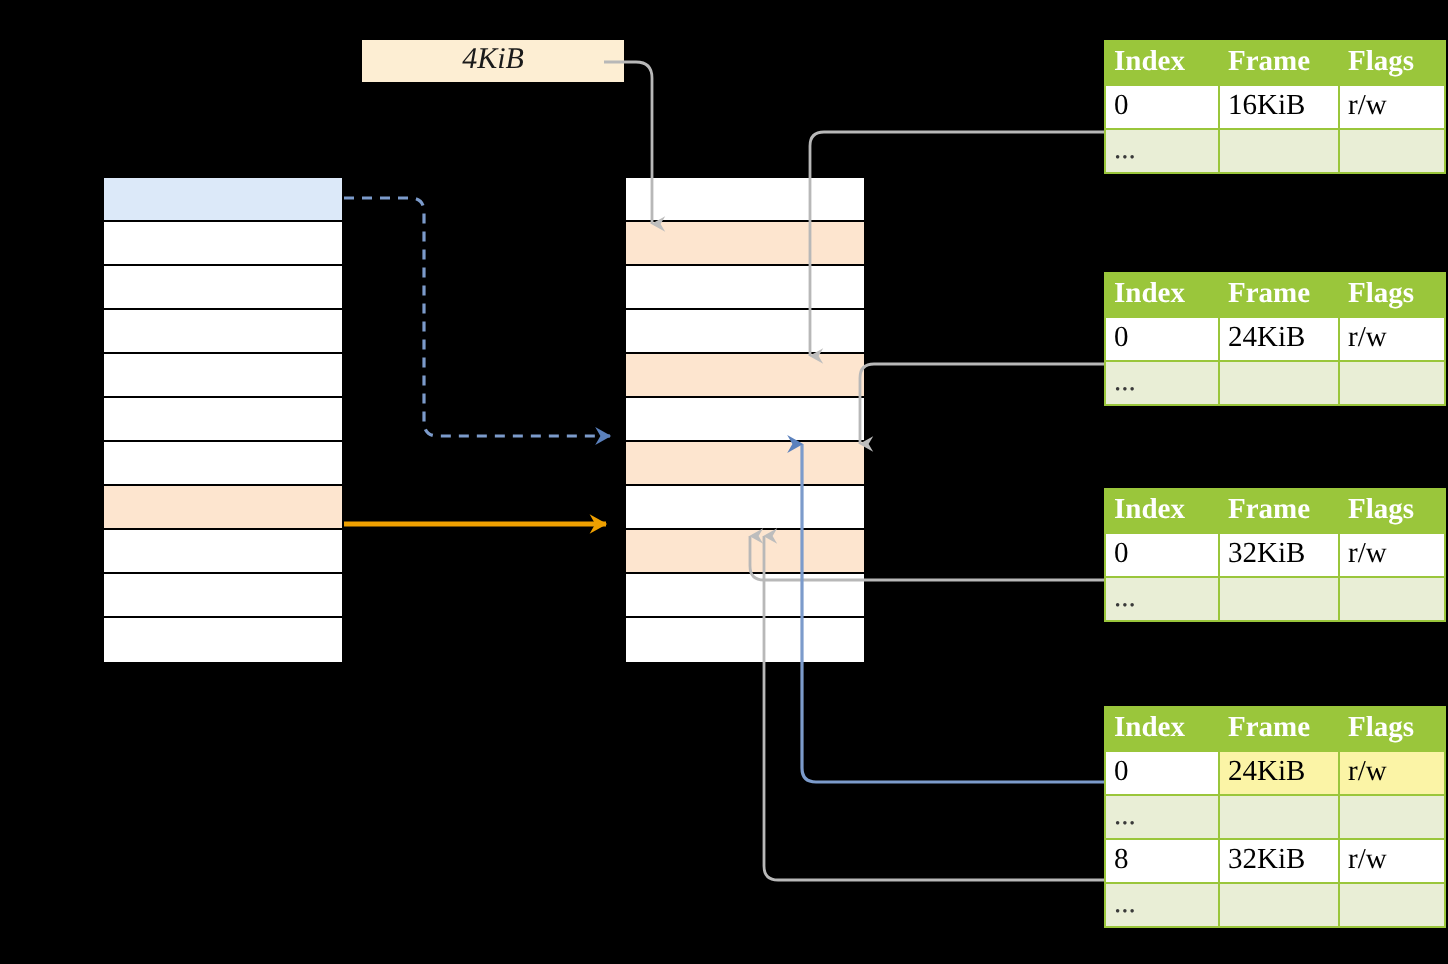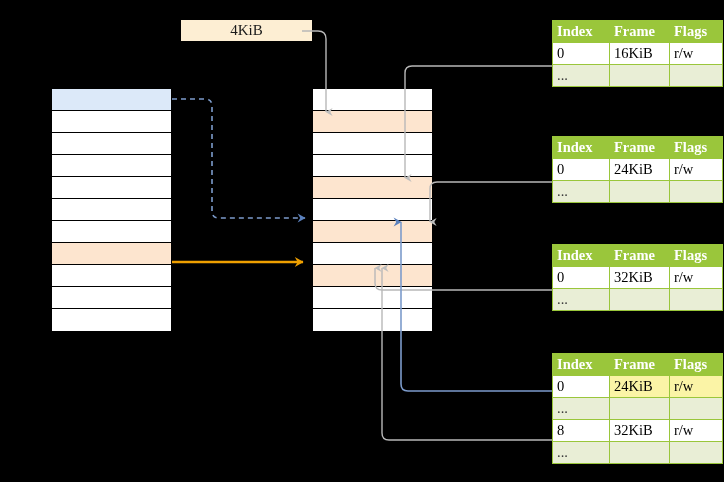--- a/index.html
+++ b/index.html
@@ -50,20 +50,21 @@
   #size-label {
     position: absolute;
     left: 181px; top: 20px;
     width: 131px; height: 21px;
     background: #fdeed3;
     color: #1a1a1a;
     font-size: 15px;
     line-height: 21px;
     text-align: center;
     white-space: nowrap;
+    font-style: italic;
   }
 
   
   .pt {
     position: absolute;
     border-collapse: collapse;
     table-layout: fixed;
     background: #ffffff;
     border: 1px solid #9ac63b;
   }

